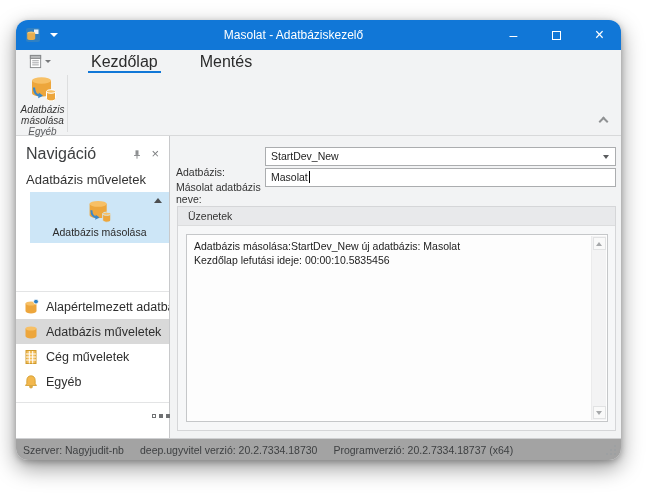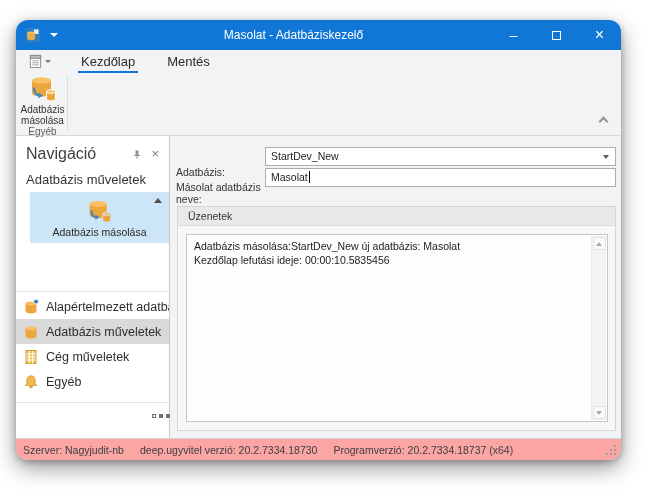--- a/index.html
+++ b/index.html
@@ -26,29 +26,29 @@
              justify-content:center; font-size:14px; color:#fff; cursor:default; }
   .max-glyph { width:9px; height:9px; border:1px solid #fff; }
 
   
   .tabrow { height:23px; flex:0 0 23px; background:#f2f3f4; display:flex;
             align-items:flex-end; padding-left:12px; }
   .appmenu-btn { width:24px; height:20px; display:flex; align-items:center; gap:2px;
                  margin-bottom:2px; }
   .appmenu-arrow { width:0; height:0; border-left:3px solid transparent;
                    border-right:3px solid transparent; border-top:3px solid #77797b; }
-  .tab { font-size:13px; color:#2b2b2b; line-height:19px; padding:0 3px;
-         margin-left:26px; border-bottom:2px solid transparent; }
+  .tab { font-size:16px; color:#2b2b2b; line-height:19px; padding:0 3px;
+         margin-left:36px; border-bottom:2px solid transparent; }
   .tab.active { border-bottom-color:#1177d7; }
 
   
   .ribbon { height:63px; flex:0 0 63px; background:#f2f3f4; position:relative;
             border-bottom:1px solid #d8d9da; }
   .ribbon-group { position:absolute; left:3px; top:0; bottom:4px; width:47px;
-                  display:flex; flex-direction:column; }
+                  display:flex; flex-direction:column;font-style:italic; }
   .big-btn { flex:1; display:flex; flex-direction:column; align-items:center;
              padding-top:1px; }
   .big-btn-label { font-size:10px; line-height:11px; text-align:center; color:#333; }
   .group-label { text-align:center; font-size:10px; color:#5c5e60; padding-bottom:3px; }
   .group-divider { position:absolute; left:51px; top:2px; bottom:3px; width:1px;
                    background:#dddedf; }
   .ribbon-collapse { position:absolute; right:13px; bottom:9px; width:8px; height:8px; }
   .chev-up { width:7px; height:7px; border-left:2px solid #8f9193;
              border-top:2px solid #8f9193; transform:rotate(45deg); }
 
@@ -111,21 +111,21 @@
              flex-direction:column; justify-content:space-between; align-items:center; }
   .scroll-btn { width:13px; height:13px; margin:1px 0; background:#f9f9f9;
                 border:1px solid #e1e2e3; display:flex; align-items:center;
                 justify-content:center; }
   .tri-up { width:0; height:0; border-left:3px solid transparent;
             border-right:3px solid transparent; border-bottom:4px solid #a6a8aa; }
   .tri-down { width:0; height:0; border-left:3px solid transparent;
               border-right:3px solid transparent; border-top:4px solid #a6a8aa; }
 
   
-  .statusbar { height:22px; flex:0 0 22px; background:#fca5a5;
+  .statusbar { height:22px; flex:0 0 22px; background:#a3a3a3;
                border-top:1px solid #cfd0d2; display:flex; align-items:center;
                padding:0 7px; font-size:10.5px; color:#3e4042; position:relative; }
   .status-item { margin-right:16px; white-space:nowrap; }
   .resize-grip { position:absolute; right:4px; bottom:4px; width:11px; height:11px; }
   .resize-grip::before { content:""; position:absolute; left:0; top:0; width:2px;
         height:2px; background:transparent;
         box-shadow:8px 0 #9da0a2, 4px 4px #9da0a2, 8px 4px #9da0a2,
                    0 8px #9da0a2, 4px 8px #9da0a2, 8px 8px #9da0a2; }
 </style>
 </head>

